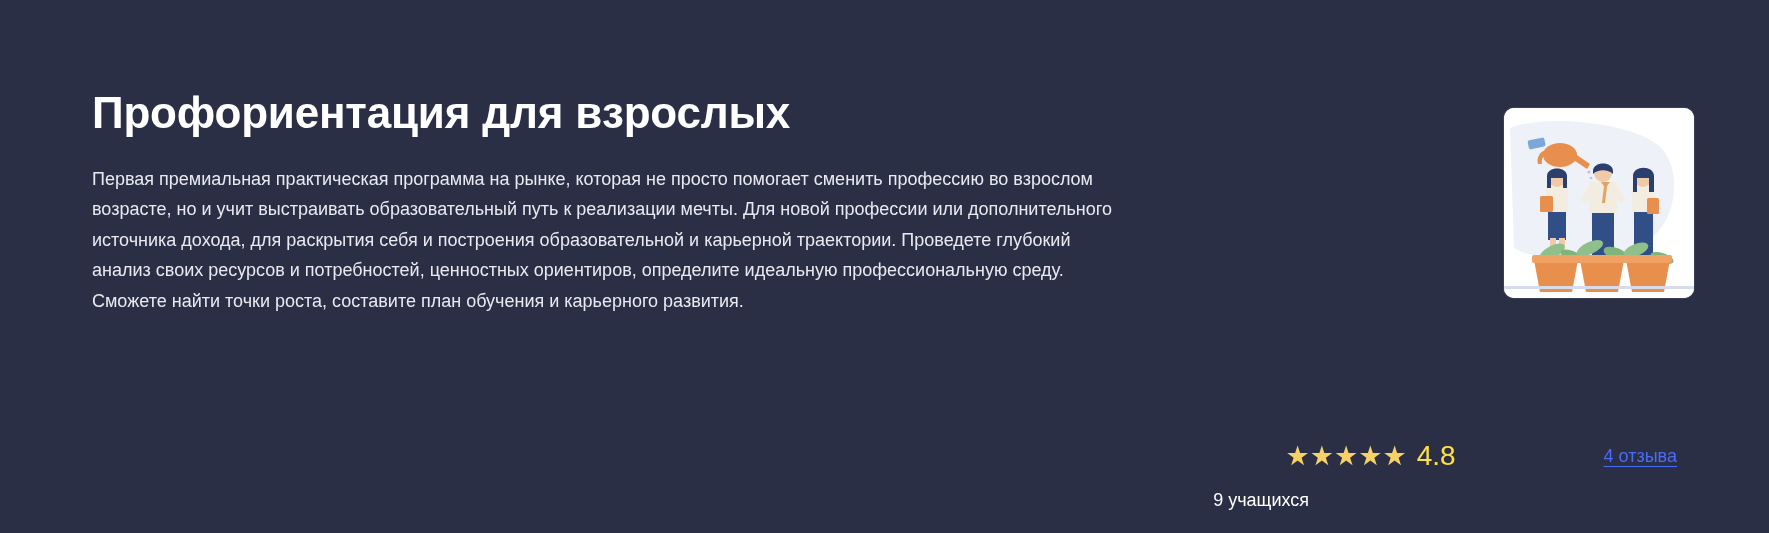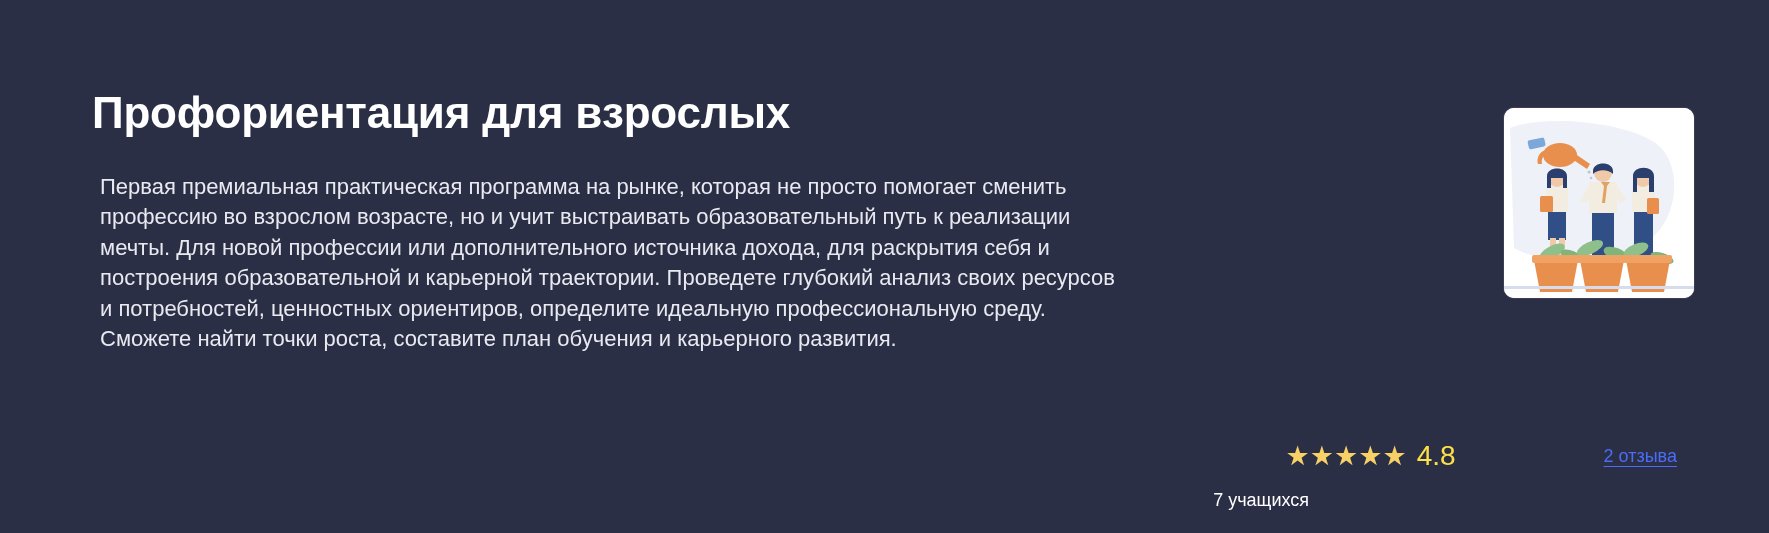--- a/index.html
+++ b/index.html
@@ -37,24 +37,24 @@
     margin: 0;
     padding-top: 88px;
     font-size: 44px;
     line-height: 1.15;
     font-weight: 700;
     color: #ffffff;
     letter-spacing: -0.2px;
   }
 
   .course-description {
-    margin: 8px;
+    margin: 0;
     padding-top: 25px;
     width: 1020px;
-    font-size: 22px;
+    font-size: 18px;
     line-height: 30.5px;
     color: #e9eaf1;
     font-weight: 400;
   }
 
   
   .level-block {
     position: absolute;
     left: 0;
     top: 444px;
@@ -169,24 +169,24 @@
 
   </div>
 
   <div class="hero-meta">
 
     <div class="rating-row">
       <div class="rating-group">
         <span class="stars">★★★★★</span>
         <span class="rating-value">4.8</span>
       </div>
-      <a class="reviews-link">2 отзыва</a>
+      <a class="reviews-link">4 отзыва</a>
     </div>
 
-    <div class="students-count">7 учащихся</div>
+    <div class="students-count">9 учащихся</div>
   </div>
 
   <div class="course-thumb">
     <svg viewBox="0 0 190 190" xmlns="http://www.w3.org/2000/svg" aria-hidden="true">
       <rect x="0" y="0" width="190" height="190" fill="#ffffff"></rect>
       <path d="M6 20 C 40 6, 120 14, 150 34 C 178 52, 176 104, 150 128 C 120 156, 40 158, 10 140 Z" fill="#eef1f8"></path>
 
       <rect x="24" y="31" width="17" height="9" rx="2" fill="#7ba7d9" transform="rotate(-12 32 35)"></rect>
       <ellipse cx="56" cy="47" rx="17" ry="12" fill="#e98f4e"></ellipse>
       <path d="M44 42 C 36 42, 32 50, 34 56 L38 56 C 37 50, 40 46, 45 46 Z" fill="#e98f4e"></path>

